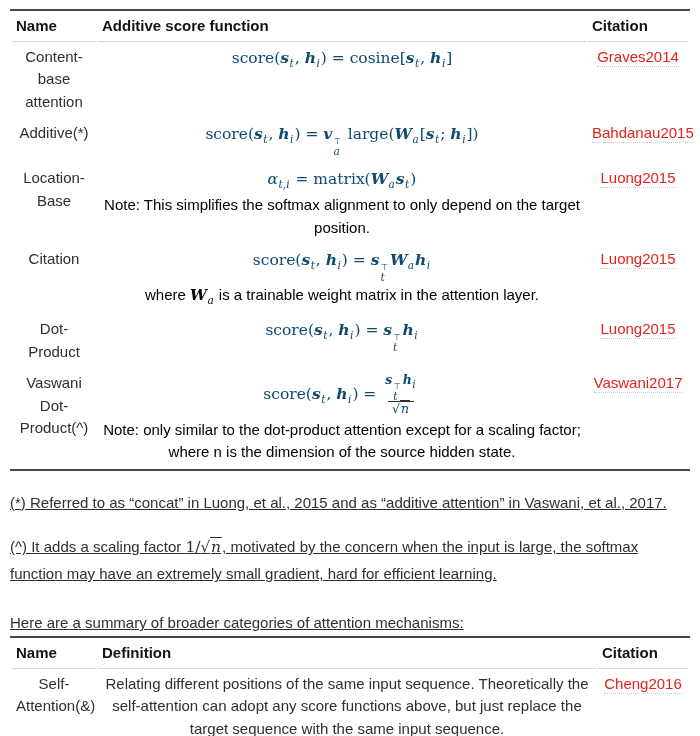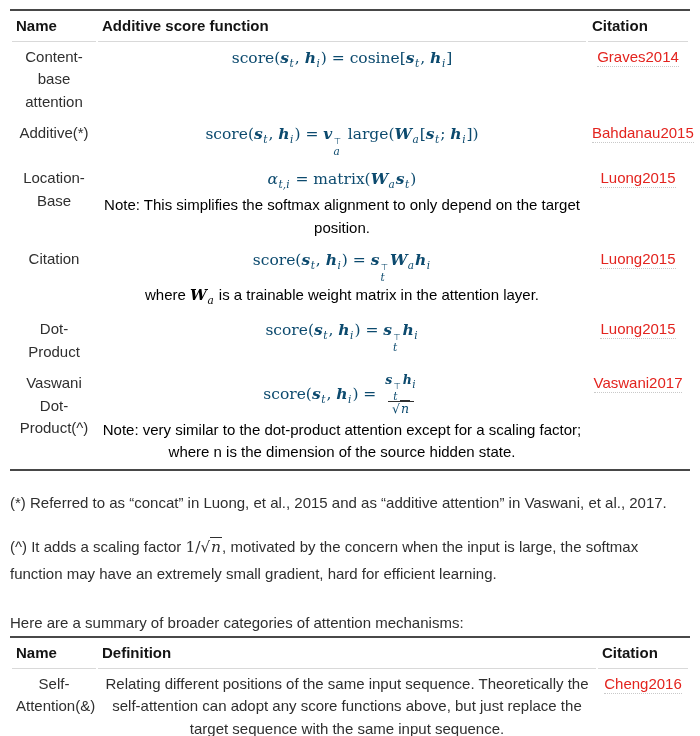--- a/index.html
+++ b/index.html
@@ -52,21 +52,21 @@
     display:inline-flex;flex-direction:column;align-items:center;
     vertical-align:middle;line-height:1.15;font-size:12.5px;margin:0 2px;
   }
   .fnum{display:block;padding:0 2px;}
   .fden{display:block;border-top:1px solid #2f2f2f;padding:0 4px;}
   .sqrt{white-space:nowrap;font-family:"DejaVu Serif",serif;}
   .sqrt .rbar{font-style:italic;border-top:1px solid #2f2f2f;padding:0 1px;}
   .note{line-height:1.5;color:#000000;}
   .mathseg .mr,.mathseg .rbar{font-size:15.5px;}
   
-  p{max-width:660px;line-height:1.72;margin:0;}
+  p{max-width:660px;line-height:1.72;margin:0;text-decoration:underline;}
   .p-star{margin-top:19px;}
   .p-caret{margin-top:19px;}
   .p-intro{margin-top:23px;}
 </style>
 </head>
 <body>
 
 <table class="t1">
   <colgroup>
       <col class="c-name">
@@ -140,21 +140,21 @@
       <tr>
         <td class="cell-name">Vaswani Dot-Product(^)</td>
         <td class="cell-formula">
           <div class="formula"><span class="mr">score(</span><span class="mb">s</span><span class="msub">t</span><span class="mr">, </span><span class="mb">h</span><span class="msub">i</span><span class="mr">) = </span><span class="frac">
               <span class="fnum"><span class="mb">s</span><span class="supsub">
                   <span class="ssup">⊤</span>
                   <span class="ssub">t</span>
                 </span><span class="mb">h</span><span class="msub">i</span></span>
               <span class="fden"><span class="sqrt"><span class="rad">√</span><span class="rbar">n</span></span></span>
             </span></div>
-          <div class="note">Note: very similar to the dot-product attention except for a scaling factor; where n is the dimension of the source hidden state.</div>
+          <div class="note">Note: only similar to the dot-product attention except for a scaling factor; where n is the dimension of the source hidden state.</div>
         </td>
         <td class="cell-cite">
           <span class="cite-line"><a class="cite">Vaswani2017</a></span>
         </td>
       </tr>
     </tbody>
 </table>
 
 <p class="p-star" id="fn-star">(*) Referred to as “concat” in Luong, et al., 2015 and as “additive attention” in Vaswani, et al., 2017.</p>
 <p class="p-caret" id="fn-caret">(^) It adds a scaling factor <span class="mathseg"><span class="mr">1/</span><span class="sqrt"><span class="rad">√</span><span class="rbar">n</span></span></span>, motivated by the concern when the input is large, the softmax function may have an extremely small gradient, hard for efficient learning.</p>

